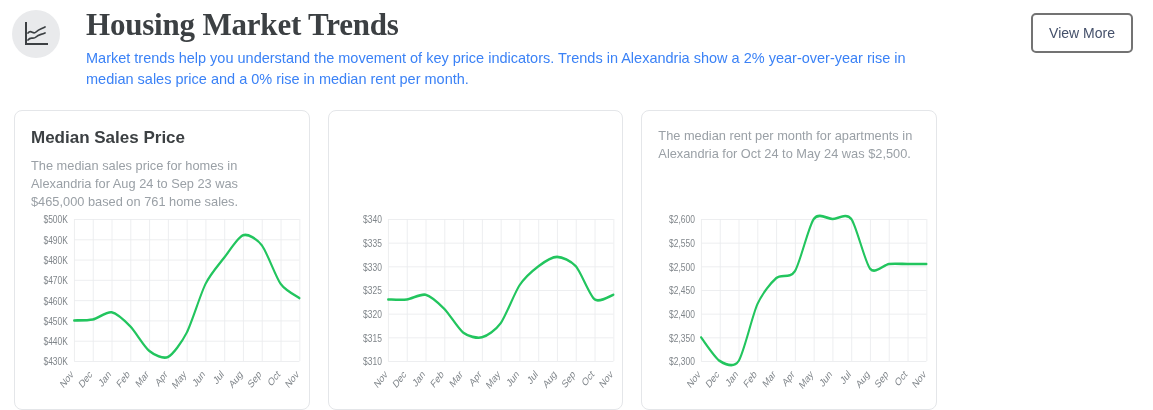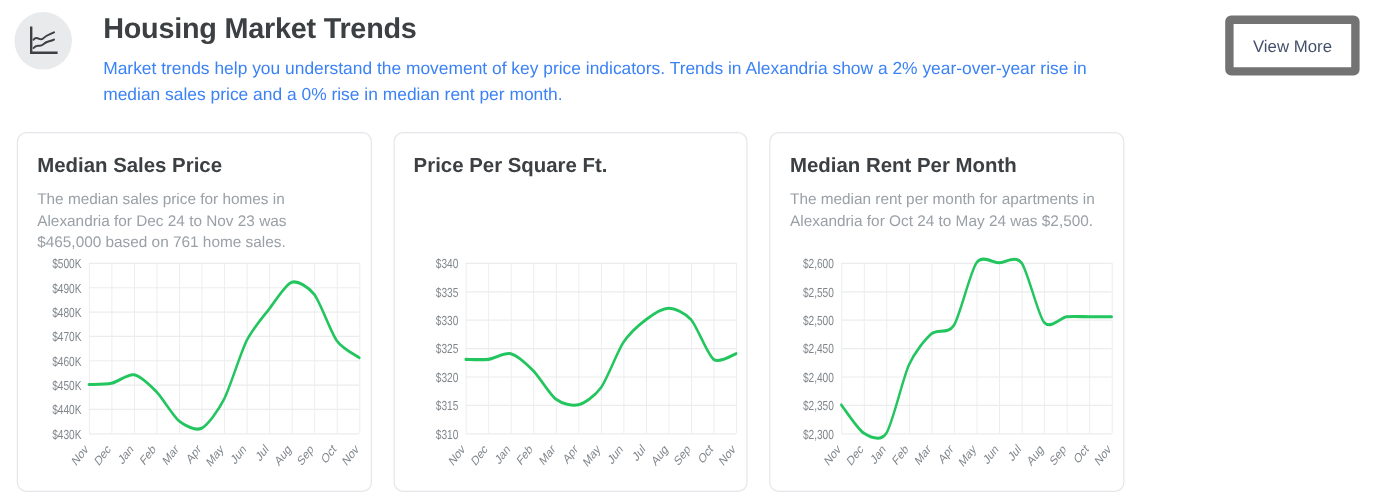--- a/index.html
+++ b/index.html
@@ -37,42 +37,43 @@
     align-items: center;
     justify-content: center;
   }
   .header-icon-circle svg { display: block; }
   .header-text {
     position: absolute;
     left: 86px; top: 8px;
     width: 920px;
   }
   .page-title {
-    font-size: 24px;
+    font-size: 31px;
     font-weight: 700;
     color: #3c4043;
     letter-spacing: -0.2px;
     line-height: 34px;
     margin: 0 0 6px 0;
+    font-family: Liberation Serif, serif;
   }
   .page-subtitle {
     font-size: 14.5px;
     color: #3b82f6;
     line-height: 21px;
     max-width: 830px;
     margin: 0;
   }
   .view-more-btn {
     position: absolute;
     right: 20px; top: 13px;
     padding: 9px 16px;
     font-size: 14px;
     color: #44506a;
     background: #ffffff;
-    border: 7px solid #737373;
+    border: 2px solid #737373;
     border-radius: 5px;
     cursor: pointer;
     font-family: "Liberation Sans", sans-serif;
     line-height: 18px;
   }
 
   
   .cards {
     position: absolute;
     left: 0; top: 110px;
@@ -148,21 +149,21 @@
       <p class="page-subtitle">Market trends help you understand the movement of key price indicators. Trends in Alexandria show a 2% year-over-year rise in median sales price and a 0% rise in median rent per month.</p>
     </div>
 
     <button class="view-more-btn">View More</button>
   </div>
 
   <div class="cards">
 
     <div class="card">
       <h2 class="card-title">Median Sales Price</h2>
-      <p class="card-desc">The median sales price for homes in Alexandria for Dec 24 to Nov 23 was $465,000 based on 761 home sales.</p>
+      <p class="card-desc">The median sales price for homes in Alexandria for Aug 24 to Sep 23 was $465,000 based on 761 home sales.</p>
       <div class="chart-wrap">
           <svg class="chart-svg" viewBox="0 0 361 200" preserveAspectRatio="none">
             <line class="gridline" x1="56" x2="349" y1="10.5" y2="10.5"></line>
             <text class="ytick" x="48" y="14.5">$500K</text>
             <line class="gridline" x1="56" x2="349" y1="30.785714285714285" y2="30.785714285714285"></line>
             <text class="ytick" x="48" y="34.785714285714285">$490K</text>
             <line class="gridline" x1="56" x2="349" y1="51.07142857142857" y2="51.07142857142857"></line>
             <text class="ytick" x="48" y="55.07142857142857">$480K</text>
             <line class="gridline" x1="56" x2="349" y1="71.35714285714286" y2="71.35714285714286"></line>
             <text class="ytick" x="48" y="75.35714285714286">$470K</text>
@@ -199,21 +200,20 @@
             <line class="gridline" x1="325.0833333333333" x2="325.0833333333333" y1="10" y2="152"></line>
             <text class="xtick" x="324.5833333333333" y="166" transform="rotate(-45 324.5833333333333 166)">Oct</text>
             <line class="gridline" x1="349.5" x2="349.5" y1="10" y2="152"></line>
             <text class="xtick" x="349" y="166" transform="rotate(-45 349 166)">Nov</text>
             <path class="series-line" d="M56.00,111.43 C59.26,111.29 73.91,111.50 80.42,110.41 C86.93,109.33 98.32,102.37 104.83,103.31 C111.34,104.26 122.74,112.38 129.25,117.51 C135.76,122.65 147.16,137.80 153.67,141.86 C160.18,145.91 171.57,150.38 178.08,147.94 C184.59,145.51 195.99,133.34 202.50,123.60 C209.01,113.86 220.41,84.92 226.92,74.91 C233.43,64.91 244.82,55.03 251.33,48.54 C257.84,42.05 269.24,27.85 275.75,26.23 C282.26,24.61 293.66,29.88 300.17,36.37 C306.68,42.86 318.07,67.88 324.58,74.91 C331.09,81.95 345.74,87.22 349.00,89.11" stroke="#22c55e"></path>
           </svg>
         </div>
     </div>
 
     <div class="card">
-      <h2 class="card-title">Price Per Square Ft.</h2>
       <div class="chart-wrap">
           <svg class="chart-svg" viewBox="0 0 361 200" preserveAspectRatio="none">
             <line class="gridline" x1="56" x2="349" y1="10.5" y2="10.5"></line>
             <text class="ytick" x="48" y="14.5">$340</text>
             <line class="gridline" x1="56" x2="349" y1="34.166666666666664" y2="34.166666666666664"></line>
             <text class="ytick" x="48" y="38.166666666666664">$335</text>
             <line class="gridline" x1="56" x2="349" y1="57.83333333333333" y2="57.83333333333333"></line>
             <text class="ytick" x="48" y="61.83333333333333">$330</text>
             <line class="gridline" x1="56" x2="349" y1="81.5" y2="81.5"></line>
             <text class="ytick" x="48" y="85.5">$325</text>
@@ -248,21 +248,20 @@
             <line class="gridline" x1="325.0833333333333" x2="325.0833333333333" y1="10" y2="152"></line>
             <text class="xtick" x="324.5833333333333" y="166" transform="rotate(-45 324.5833333333333 166)">Oct</text>
             <line class="gridline" x1="349.5" x2="349.5" y1="10" y2="152"></line>
             <text class="xtick" x="349" y="166" transform="rotate(-45 349 166)">Nov</text>
             <path class="series-line" d="M56.00,90.47 C59.26,90.47 73.91,91.10 80.42,90.47 C86.93,89.84 98.32,84.47 104.83,85.73 C111.34,87.00 122.74,94.88 129.25,99.93 C135.76,104.98 147.16,119.81 153.67,123.60 C160.18,127.39 171.57,129.60 178.08,128.33 C184.59,127.07 195.99,121.08 202.50,114.13 C209.01,107.19 220.41,83.84 226.92,76.27 C233.43,68.69 244.82,61.12 251.33,57.33 C257.84,53.55 269.24,47.87 275.75,47.87 C282.26,47.87 293.66,51.65 300.17,57.33 C306.68,63.01 318.07,86.68 324.58,90.47 C331.09,94.25 345.74,86.36 349.00,85.73" stroke="#22c55e"></path>
           </svg>
         </div>
     </div>
 
     <div class="card">
-      <h2 class="card-title">Median Rent Per Month</h2>
       <p class="card-desc">The median rent per month for apartments in Alexandria for Oct 24 to May 24 was $2,500.</p>
       <div class="chart-wrap">
           <svg class="chart-svg" viewBox="0 0 361 200" preserveAspectRatio="none">
             <line class="gridline" x1="56" x2="349" y1="10.5" y2="10.5"></line>
             <text class="ytick" x="48" y="14.5">$2,600</text>
             <line class="gridline" x1="56" x2="349" y1="34.166666666666664" y2="34.166666666666664"></line>
             <text class="ytick" x="48" y="38.166666666666664">$2,550</text>
             <line class="gridline" x1="56" x2="349" y1="57.83333333333333" y2="57.83333333333333"></line>
             <text class="ytick" x="48" y="61.83333333333333">$2,500</text>
             <line class="gridline" x1="56" x2="349" y1="81.5" y2="81.5"></line>

